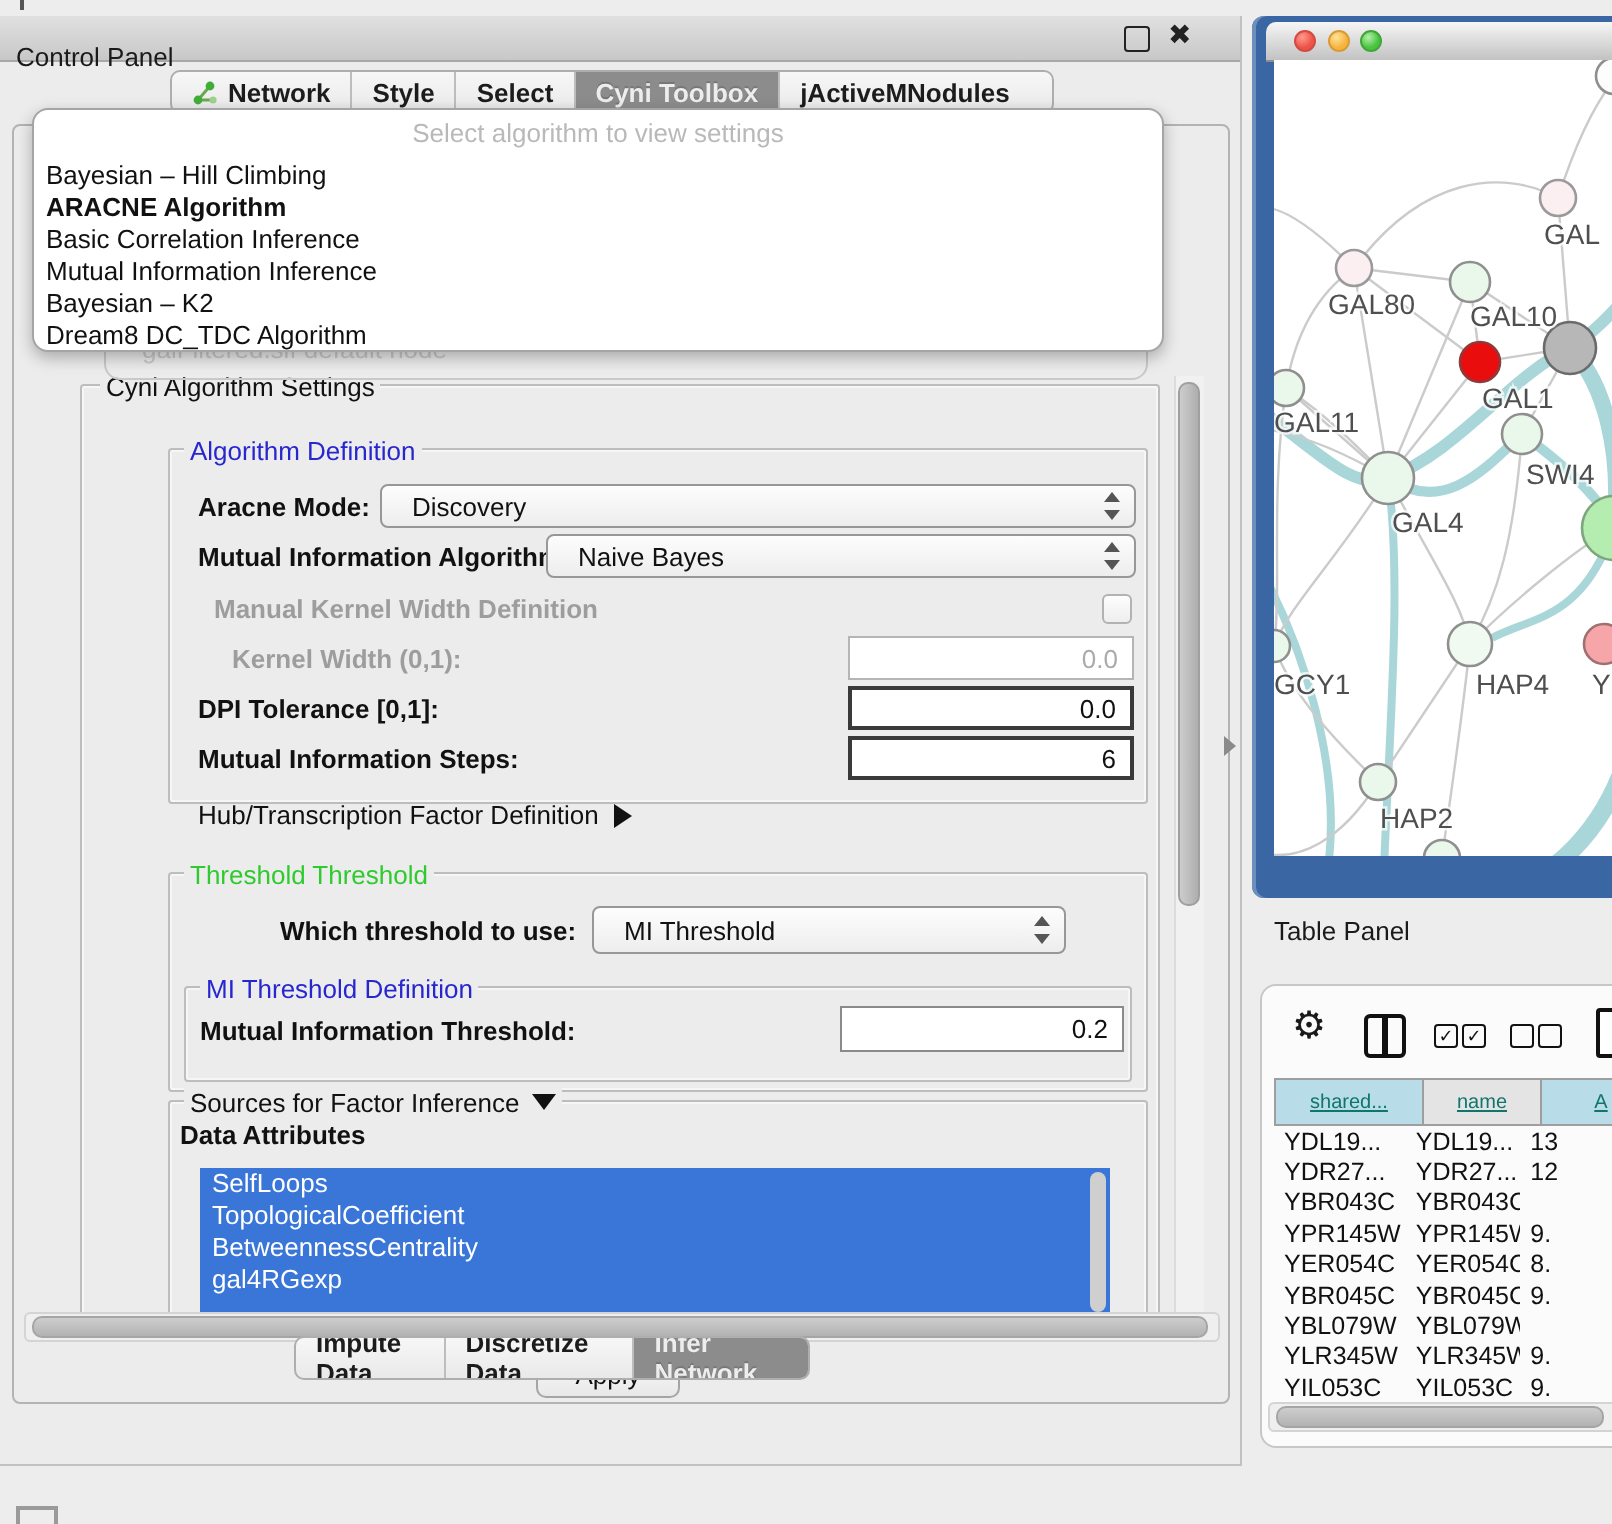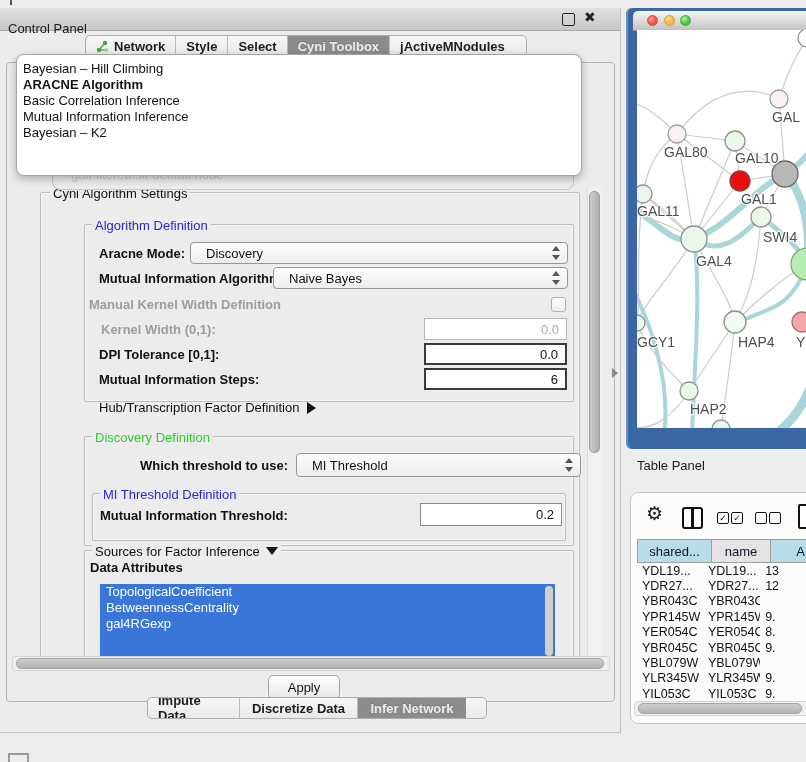--- a/index.html
+++ b/index.html
@@ -16,21 +16,21 @@
   .float-icon{left:562px;top:5px;width:11px;height:11px;border:1.5px solid #222;border-radius:2px;background:transparent;}
   .close-icon{left:584px;top:1px;font-size:14px;font-weight:bold;color:#222;}
   
   .seg-bar{display:flex;border:1px solid #aeaeae;border-radius:5px;overflow:hidden;
            background:linear-gradient(#f7f7f7,#e9e9e9);height:22px;box-sizing:border-box;}
   .seg{display:flex;align-items:center;justify-content:center;font-weight:600;font-size:13px;
        border-right:1px solid #bdbdbd;color:#1c1c1c;padding:0 10px;box-sizing:border-box;}
   .seg:last-child{border-right:none;}
   .seg.selected{background:#8c8c8c;color:#ededed;text-shadow:0 -1px 0 #777;}
   #top-tabs{left:85px;top:27px;width:442px;}
-  #bottom-tabs{left:147px;top:689px;width:340px;}
+  #bottom-tabs{left:147px;top:660px;width:258px;}
   
   #cp-frame{left:6px;top:54px;width:607px;height:638px;border:1px solid #b3b3b3;border-radius:4px;}
   
   #algo-popup{left:16px;top:46px;width:564px;height:120px;background:#fff;border:1px solid #a5a5a5;
               border-radius:8px;box-shadow:0 3px 8px rgba(0,0,0,.28);z-index:30;}
   #popup-title{width:100%;text-align:center;color:#b9b9b9;font-size:13px;margin-top:4px;}
   #popup-list{margin-top:6px;}
   .popup-item{height:16px;line-height:16px;padding-left:6px;font-size:13px;color:#111;}
   .popup-item.bold{font-weight:bold;}
   
@@ -94,21 +94,21 @@
                border-radius:8px;overflow:hidden;}
   .tb-icon{position:absolute;top:14px;}
   #gear-ic{left:15px;top:9px;font-size:19px;color:#1a1a1a;}
   #cols-ic{left:51px;width:17px;height:18px;border:2.5px solid #111;border-radius:3px;}
   #cols-ic:before{content:"";position:absolute;left:7px;top:0;width:2.5px;height:18px;background:#111;}
   .cb{position:absolute;top:19px;width:10px;height:10px;border:1.5px solid #111;border-radius:2px;font-size:9px;
       font-weight:bold;line-height:10px;text-align:center;color:#111;}
   #doc-ic{left:167px;top:11px;width:15px;height:21px;border:2.5px solid #111;border-radius:2px;background:#fff;}
   .th-row{position:absolute;left:6px;top:46px;height:24px;display:flex;}
   .th{border:1px solid #9e9e9e;border-left:none;box-sizing:border-box;display:flex;align-items:center;
-      justify-content:center;font-size:13px;color:#0f172a;background:#e4e4e4;overflow:hidden;}
+      justify-content:center;font-size:10px;color:#0f766e;background:#e4e4e4;overflow:hidden;text-decoration:underline;}
   .th:first-child{border-left:1px solid #9e9e9e;}
   .th.hl{background:#badcE9;background:#b9dce9;}
   #tb-rows{position:absolute;left:6px;top:70px;width:176px;height:140px;overflow:hidden;}
   .tr{display:flex;height:15.4px;align-items:center;}
   .td{font-size:12.5px;color:#111;padding-left:5px;box-sizing:border-box;overflow:hidden;white-space:nowrap;}
   
   #split-arrow{left:612px;top:368px;width:0;height:0;border-top:5px solid transparent;
                border-bottom:5px solid transparent;border-left:6px solid #8a8a8a;}
   #corner-box{left:8px;top:753px;width:17px;height:14px;border:2px solid #9a9a9a;background:#ededed;}
   #edge-mark{left:10px;top:0;width:2px;height:5px;background:#555;}
@@ -150,26 +150,28 @@
       </div>
   </div>
 
   <div class="abs" id="cp-frame"></div>
 
   <div class="abs" id="bg-combo">
     <span id="bg-combo-text">galFiltered.sif default node</span>
   </div>
 
   <div class="abs" id="algo-popup">
+    <div id="popup-title">Select algorithm to view settings</div>
     <div id="popup-list">
         <div class="popup-item">Bayesian – Hill Climbing</div>
         <div class="popup-item bold">ARACNE Algorithm</div>
         <div class="popup-item">Basic Correlation Inference</div>
         <div class="popup-item">Mutual Information Inference</div>
         <div class="popup-item">Bayesian – K2</div>
+        <div class="popup-item">Dream8 DC_TDC Algorithm</div>
       </div>
   </div>
 
   <div class="abs group" style="left:40px;top:184px;width:538px;height:464px;"></div>
   <div class="group-label" style="left:50px;top:178px;">Cyni Algorithm Settings</div>
 
   <div class="abs group" style="left:84px;top:216px;width:488px;height:176px;"></div>
   <div class="group-label blue" style="left:92px;top:210px;">Algorithm Definition</div>
 
   <div class="lbl" style="left:99px;top:238px;">Aracne Mode:</div>
@@ -177,65 +179,66 @@
     <span>Discovery</span>
     <span class="stepper"></span>
   </div>
 
   <div class="lbl" style="left:99px;top:263px;">Mutual Information Algorithm Type:</div>
   <div class="combo" style="left:273px;top:259px;width:295px;height:22px;">
     <span>Naive Bayes</span>
     <span class="stepper"></span>
   </div>
 
-  <div class="lbl disabled" style="left:89px;top:289px;">Manual Kernel Width Definition</div>
+  <div class="lbl disabled" style="left:107px;top:289px;">Manual Kernel Width Definition</div>
   <div class="checkbox" style="left:551px;top:289px;"></div>
 
-  <div class="lbl disabled" style="left:101px;top:314px;">Kernel Width (0,1):</div>
+  <div class="lbl disabled" style="left:116px;top:314px;">Kernel Width (0,1):</div>
   <div class="field disabled" style="left:424px;top:310px;width:143px;height:22px;">
     <span>0.0</span>
   </div>
 
   <div class="lbl" style="left:99px;top:339px;">DPI Tolerance [0,1]:</div>
   <div class="field dark" style="left:424px;top:335px;width:143px;height:22px;">
     <span>0.0</span>
   </div>
 
   <div class="lbl" style="left:99px;top:364px;">Mutual Information Steps:</div>
   <div class="field dark" style="left:424px;top:360px;width:143px;height:22px;">
     <span>6</span>
   </div>
 
   <div class="lbl plain" style="left:99px;top:392px;">
     <span>Hub/Transcription Factor Definition</span><span class="arrow-right"></span>
   </div>
 
   <div class="abs group" style="left:84px;top:428px;width:488px;height:108px;"></div>
-  <div class="group-label green" style="left:92px;top:422px;">Discovery Definition</div>
+  <div class="group-label green" style="left:92px;top:422px;">Threshold Threshold</div>
 
   <div class="lbl" style="left:140px;top:450px;">Which threshold to use:</div>
-  <div class="combo" style="left:296px;top:445px;width:285px;height:24px;">
+  <div class="combo" style="left:296px;top:445px;width:237px;height:24px;">
     <span>MI Threshold</span>
     <span class="stepper"></span>
   </div>
 
   <div class="abs group" style="left:92px;top:485px;width:472px;height:46px;"></div>
   <div class="group-label blue" style="left:100px;top:479px;">MI Threshold Definition</div>
 
   <div class="lbl" style="left:100px;top:500px;">Mutual Information Threshold:</div>
   <div class="field" style="left:420px;top:495px;width:142px;height:23px;">
     <span>0.2</span>
   </div>
 
   <div class="abs group" style="left:84px;top:542px;width:488px;height:106px;"></div>
   <div class="group-label" style="left:92px;top:536px;">
     <span>Sources for Factor Inference</span><span class="arrow-down"></span>
   </div>
   <div class="lbl" style="left:90px;top:552px;">Data Attributes</div>
   <div class="abs" id="attr-list">
+      <div class="attr-item">SelfLoops</div>
       <div class="attr-item">TopologicalCoefficient</div>
       <div class="attr-item">BetweennessCentrality</div>
       <div class="attr-item">gal4RGexp</div>
     </div>
   <div class="abs" id="attr-scroll"></div>
 
   <div class="abs sb-track-v" style="left:587px;top:180px;width:14px;height:482px;">
     <div class="sb-thumb" style="position:absolute;left:1px;top:3px;width:9px;height:260px;"></div>
   </div>
   <div class="abs sb-track-h" style="left:12px;top:648px;width:596px;height:13px;">

